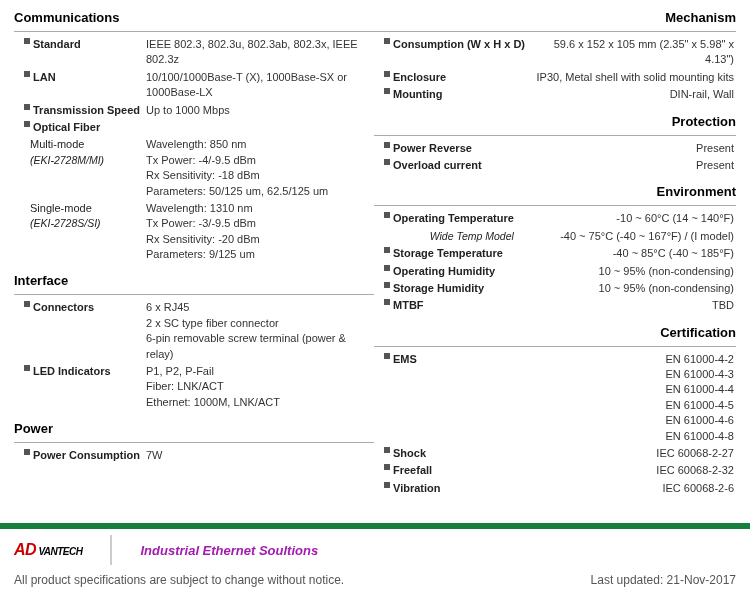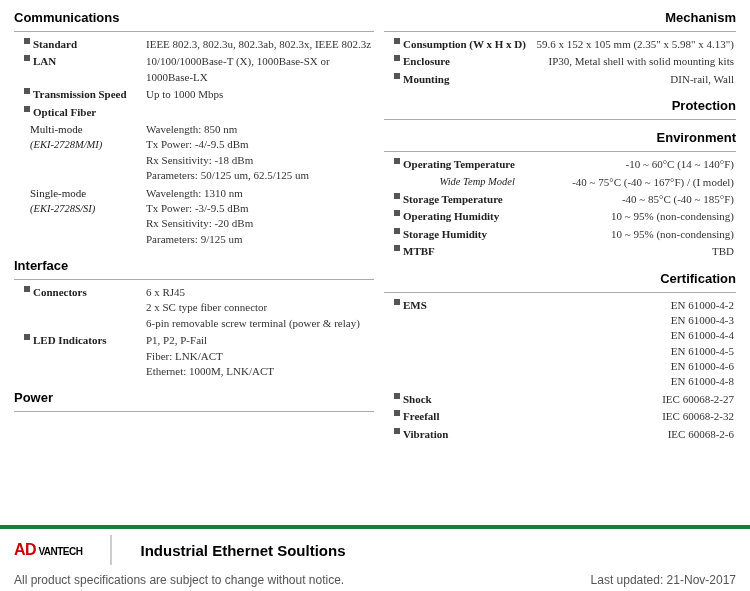--- a/index.html
+++ b/index.html
@@ -7,21 +7,20 @@
       font-family: Arial, sans-serif;
       font-size: 11px;
       color: #222;
       background: #fff;
       width: 750px;
       min-height: 591px;
     }
     .main-content {
       padding: 10px 14px 0 14px;
       display: flex;
-      gap: 10px;
     }
     .left-col {
       width: 360px;
       flex-shrink: 0;
     }
     .right-col {
       flex: 1;
       text-align: right;
     }
     .section-title {
@@ -31,21 +30,20 @@
       margin-bottom: 4px;
       margin-top: 8px;
     }
     .section-title:first-child {
       margin-top: 0;
     }
     table.spec-table {
       width: 100%;
       border-collapse: collapse;
       margin-bottom: 4px;
-      font-family: Liberation Serif, serif;
     }
     table.spec-table td {
       vertical-align: top;
       padding: 1px 2px;
       font-size: 11px;
       line-height: 1.4;
     }
     table.spec-table td.label-col {
       width: 130px;
       padding-left: 10px;
@@ -67,48 +65,49 @@
       flex-shrink: 0;
       position: relative;
       top: 1px;
     }
     .label-with-bullet {
       display: flex;
       align-items: flex-start;
     }
     .footer {
       margin-top: 12px;
-      border-top: 4px solid #15803d;
+      border-top: 6px solid #15803d;
       display: flex;
       align-items: center;
       padding: 6px 14px;
       gap: 28px;
+      font-style: italic;
     }
     .footer-logo {
       font-size: 16px;
       font-weight: bold;
       color: #cc0000;
       letter-spacing: -0.5px;
       white-space: nowrap;
     }
     .footer-logo span.ad {
       color: #cc0000;
     }
     .footer-logo span.vantech {
       color: #000;
     }
     .footer-divider {
       width: 2px;
       height: 30px;
       background: #ccc;
     }
     .footer-title {
-      font-size: 15px;
+      font-size: 13px;
       font-weight: bold;
-      color: #000000;
+      color: #a21caf;
       text-align: center;
     }
     .footer-bottom {
       display: flex;
       justify-content: space-between;
       padding: 2px 14px 4px 14px;
       font-size: 12px;
       color: #555;
     }
     .section-divider {
@@ -213,20 +212,29 @@
 Fiber: LNK/ACT
 Ethernet: 1000M, LNK/ACT</td>
       </tr>
     </tbody>
       </table>
 
     <div class="section-title" style="margin-top:10px;">Power</div>
     <hr class="section-divider">
     <table class="spec-table">
       <tbody>
+          <tr>
+        <td class="label-col bold">
+          <span class="label-with-bullet">
+                <span class="bullet"></span>
+                <span>Power Consumption</span>
+              </span>
+        </td>
+        <td class="value-col">7W</td>
+      </tr>
     </tbody>
       </table>
 
   </div>
 
   <div class="right-col">
 
     <div class="section-title" style="margin-top:0;">Mechanism</div>
     <hr class="section-divider">
     <table class="spec-table">
@@ -256,20 +264,42 @@
                 <span>Mounting</span>
               </span>
         </td>
         <td class="value-col">DIN-rail, Wall</td>
       </tr>
     </tbody>
       </table>
 
     <div class="section-title" style="margin-top:10px;">Protection</div>
     <hr class="section-divider">
+    <table class="spec-table">
+      <tbody>
+          <tr>
+        <td class="label-col bold">
+          <span class="label-with-bullet">
+                <span class="bullet"></span>
+                <span>Power Reverse</span>
+              </span>
+        </td>
+        <td class="value-col">Present</td>
+      </tr>
+      <tr>
+        <td class="label-col bold">
+          <span class="label-with-bullet">
+                <span class="bullet"></span>
+                <span>Overload current</span>
+              </span>
+        </td>
+        <td class="value-col">Present</td>
+      </tr>
+    </tbody>
+      </table>
 
     <div class="section-title" style="margin-top:10px;">Environment</div>
     <hr class="section-divider">
     <table class="spec-table">
       <tbody>
           <tr>
         <td class="label-col bold">
           <span class="label-with-bullet">
                 <span class="bullet"></span>
                 <span>Operating Temperature</span>

